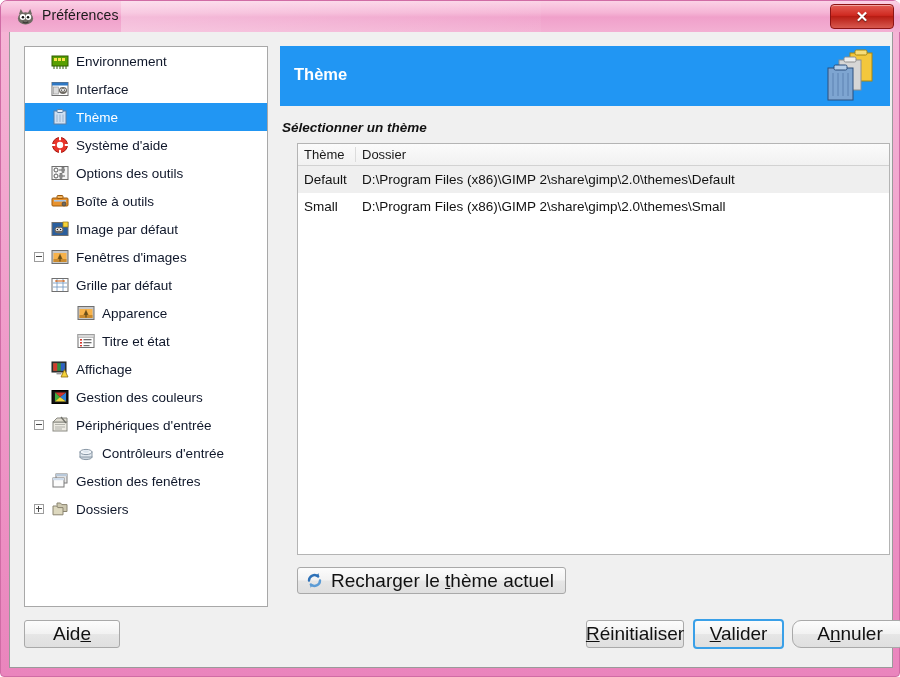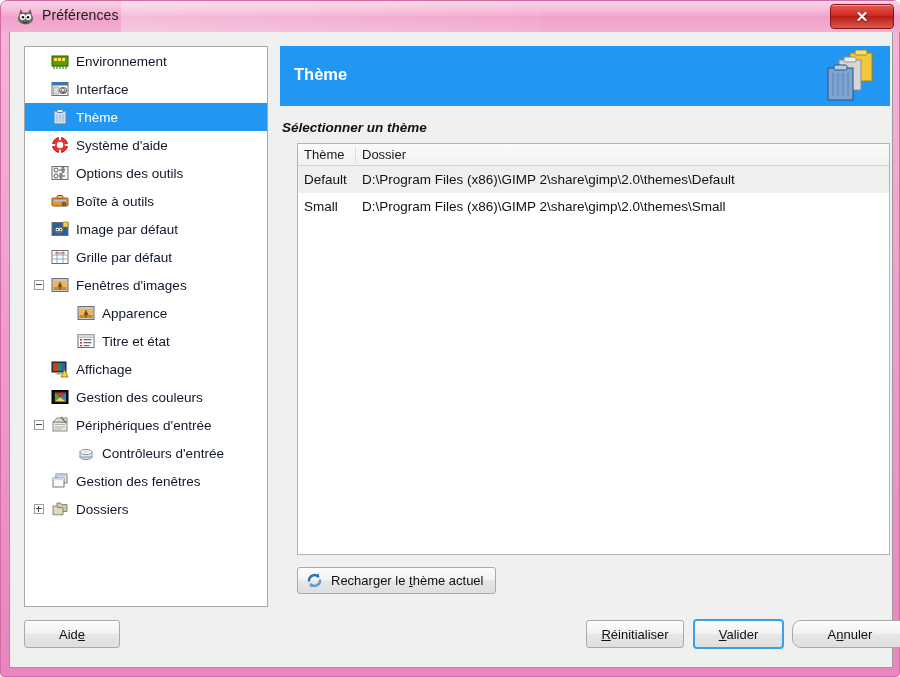--- a/index.html
+++ b/index.html
@@ -216,21 +216,21 @@
   }
   .td-theme { width: 58px; }
   .td-folder { flex: 1; }
 
   
   .btn {
     box-sizing: border-box;
     border: 1px solid #a9a9a9;
     border-radius: 3px;
     background: linear-gradient(to bottom, #fcfcfc 0%, #f2f2f2 48%, #e6e6e6 52%, #dfdfdf 100%);
-    font-size: 13px;
+    font-size: 19px;
     color: #111111;
     display: flex;
     align-items: center;
     justify-content: center;
     cursor: pointer;
     white-space: nowrap;
   }
   .btn.focus {
     border: 2px solid #3aa0e8;
     border-radius: 4px;
@@ -369,48 +369,48 @@
                 <ellipse cx="8" cy="10" rx="4.5" ry="3.6" fill="#6e6a63"></ellipse>
                 <circle cx="6.4" cy="9.4" r="1.7" fill="#fff"></circle>
               <circle cx="9.6" cy="9.4" r="1.7" fill="#fff"></circle>
                 <circle cx="6.4" cy="9.5" r=".8" fill="#111"></circle>
               <circle cx="9.6" cy="9.5" r=".8" fill="#111"></circle>
                 <rect x="12" y="2" width="5" height="5" fill="#f5d33a" stroke="#9c7a0c" stroke-width=".7"></rect>
             </svg></span>
           <span class="tree-label">Image par défaut</span>
         </div>
         <div class="tree-row">
+          <span class="expander"></span>
+          <span style="flex:0 0 26px"></span>
+          <span class="tree-icon"><svg viewBox="0 0 18 18" width="18" height="18">
+              <rect x="1" y="2.5" width="16" height="13" fill="#c8c8c8" stroke="#6f6f6f"></rect>
+                <rect x="2.5" y="5" width="13" height="9" fill="#f7b24a"></rect>
+                <rect x="2.5" y="11" width="13" height="3" fill="#c98a2e"></rect>
+                <path d="M9 5.5 L11.5 11 L6.5 11 Z" fill="#7a5a1e"></path>
+                <line x1="9" y1="8" x2="9" y2="13.5" stroke="#5d4415" stroke-width="1.1"></line>
+            </svg></span>
+          <span class="tree-label">Fenêtres d'images</span>
+        </div>
+        <div class="tree-row">
           <span style="flex:0 0 26px"></span>
           <span class="tree-icon"><svg viewBox="0 0 18 18" width="18" height="18">
               <rect x="1" y="2.5" width="16" height="13" fill="#ffffff" stroke="#6f6f6f" stroke-width="1"></rect>
                 <g stroke="#7a9ec4" stroke-width=".9">
                 <line x1="6" y1="3" x2="6" y2="15"></line>
                 <line x1="12" y1="3" x2="12" y2="15"></line>
                 <line x1="2" y1="7" x2="16" y2="7"></line>
                 <line x1="2" y1="11" x2="16" y2="11"></line>
               </g>
                 <g stroke="#d4691e" stroke-width="1.1">
                 <line x1="5" y1="5" x2="13" y2="5"></line>
                 <line x1="5" y1="4" x2="5" y2="6"></line>
                 <line x1="13" y1="4" x2="13" y2="6"></line>
               </g>
             </svg></span>
           <span class="tree-label">Grille par défaut</span>
-        </div>
-        <div class="tree-row">
-          <span class="expander"></span>
-          <span style="flex:0 0 26px"></span>
-          <span class="tree-icon"><svg viewBox="0 0 18 18" width="18" height="18">
-              <rect x="1" y="2.5" width="16" height="13" fill="#c8c8c8" stroke="#6f6f6f"></rect>
-                <rect x="2.5" y="5" width="13" height="9" fill="#f7b24a"></rect>
-                <rect x="2.5" y="11" width="13" height="3" fill="#c98a2e"></rect>
-                <path d="M9 5.5 L11.5 11 L6.5 11 Z" fill="#7a5a1e"></path>
-                <line x1="9" y1="8" x2="9" y2="13.5" stroke="#5d4415" stroke-width="1.1"></line>
-            </svg></span>
-          <span class="tree-label">Fenêtres d'images</span>
         </div>
         <div class="tree-row">
           <span style="flex:0 0 52px"></span>
           <span class="tree-icon"><svg viewBox="0 0 18 18" width="18" height="18">
               <rect x="1" y="2.5" width="16" height="13" fill="#c8c8c8" stroke="#6f6f6f"></rect>
                 <rect x="2.5" y="5" width="13" height="9" fill="#f7b24a"></rect>
                 <rect x="2.5" y="11" width="13" height="3" fill="#c98a2e"></rect>
                 <path d="M9 5.5 L11.5 11 L6.5 11 Z" fill="#7a5a1e"></path>
                 <line x1="9" y1="8" x2="9" y2="13.5" stroke="#5d4415" stroke-width="1.1"></line>
             </svg></span>

